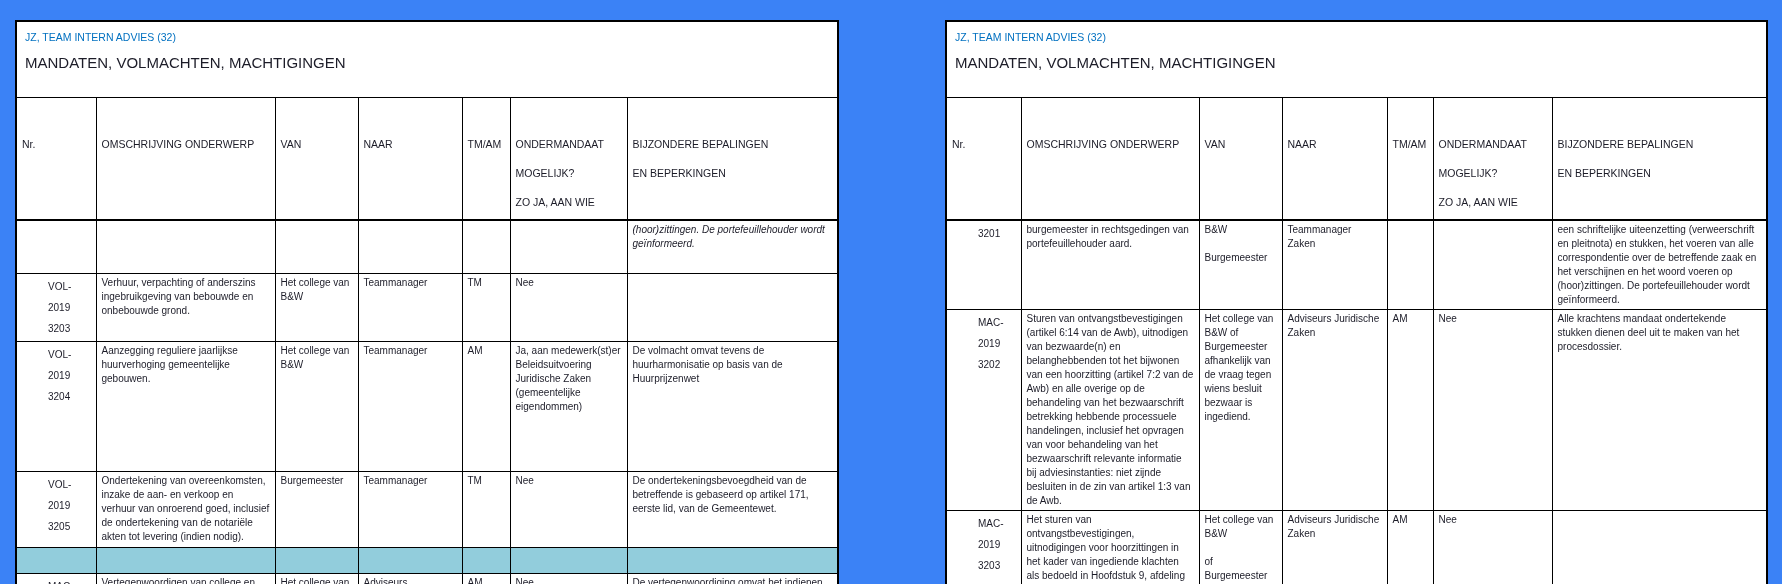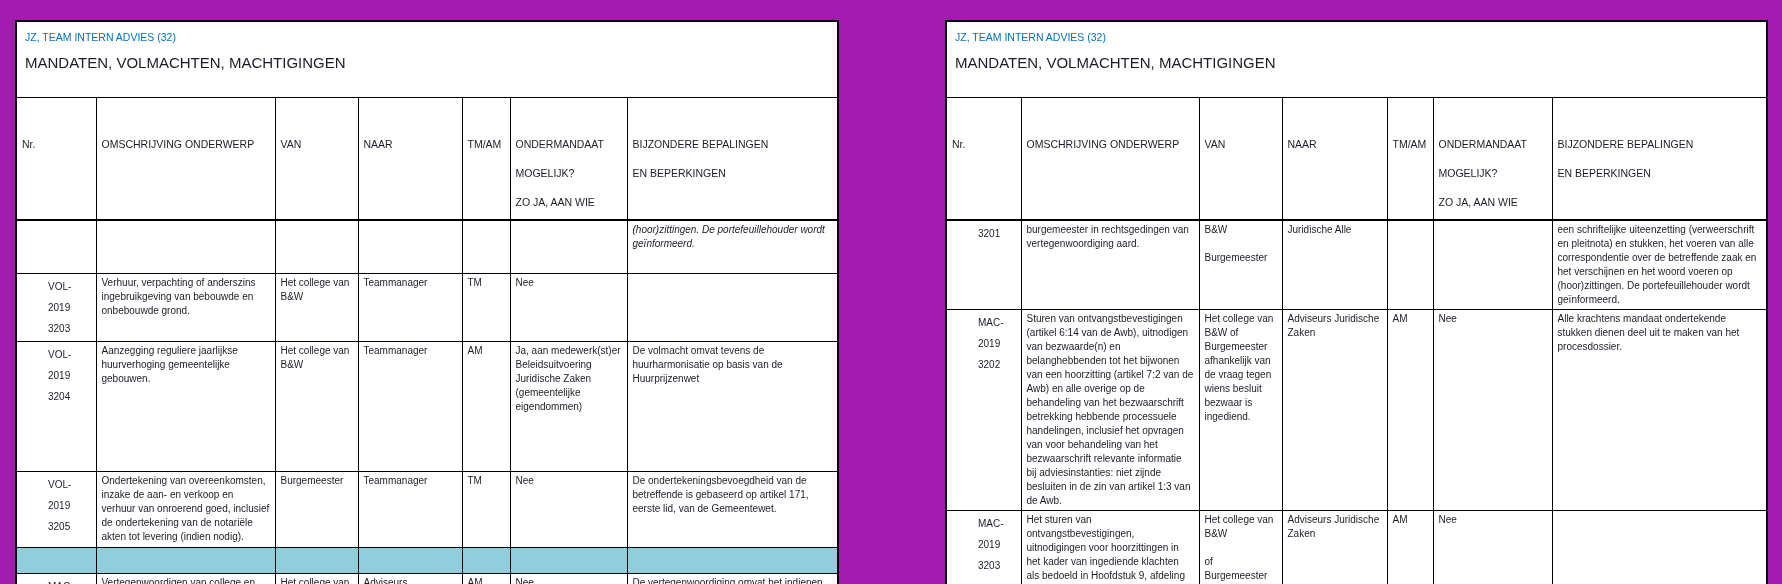--- a/index.html
+++ b/index.html
@@ -1,21 +1,21 @@
 <!DOCTYPE html>
 <html style="--title-blue: #0070C0; --highlight: #92CDDC;"><head>
 <meta charset="utf-8">
 <style>
   html, body { margin: 0; padding: 0; background: #ffffff; }
   #canvas {
     position: relative;
     width: 1782px;
     height: 584px;
     overflow: hidden;
-    background: #a21caf;
+    background: #3b82f6;
     font-family: "Liberation Sans", sans-serif;
   }
   table.doc-table {
     position: absolute;
     top: 20px;
     border-collapse: collapse;
     table-layout: fixed;
     background: #fff;
     border: 2px solid #000;
   }
@@ -185,25 +185,25 @@
       <td>NAAR</td>
       <td>TM/AM</td>
       <td>ONDERMANDAAT
 MOGELIJK?
 ZO JA, AAN WIE</td>
       <td>BIJZONDERE BEPALINGEN
 EN BEPERKINGEN</td>
     </tr>
     <tr class="body-top-border hR-1">
       <td class="cell-nr">3201</td>
-      <td>burgemeester in rechtsgedingen van vertegenwoordiging aard.</td>
+      <td>burgemeester in rechtsgedingen van portefeuillehouder aard.</td>
       <td>B&amp;W
 
 Burgemeester</td>
-      <td>Juridische Alle</td>
+      <td>Teammanager Zaken</td>
       <td></td>
       <td></td>
       <td>een schriftelijke uiteenzetting (verweerschrift en pleitnota) en stukken, het voeren van alle correspondentie over de betreffende zaak en het verschijnen en het woord voeren op (hoor)zittingen. De portefeuillehouder wordt geïnformeerd.</td>
     </tr>
     <tr class="hR-2">
       <td class="cell-nr">MAC-2019
 3202</td>
       <td>Sturen van ontvangstbevestigingen (artikel 6:14 van de Awb), uitnodigen van bezwaarde(n) en belanghebbenden tot het bijwonen van een hoorzitting (artikel 7:2 van de Awb) en alle overige op de behandeling van het bezwaarschrift betrekking hebbende processuele handelingen, inclusief het opvragen van voor behandeling van het bezwaarschrift relevante informatie bij adviesinstanties: niet zijnde besluiten in de zin van artikel 1:3 van de Awb.</td>
       <td>Het college van B&amp;W of Burgemeester afhankelijk van de vraag tegen wiens besluit bezwaar is ingediend.</td>
       <td>Adviseurs Juridische Zaken</td>

